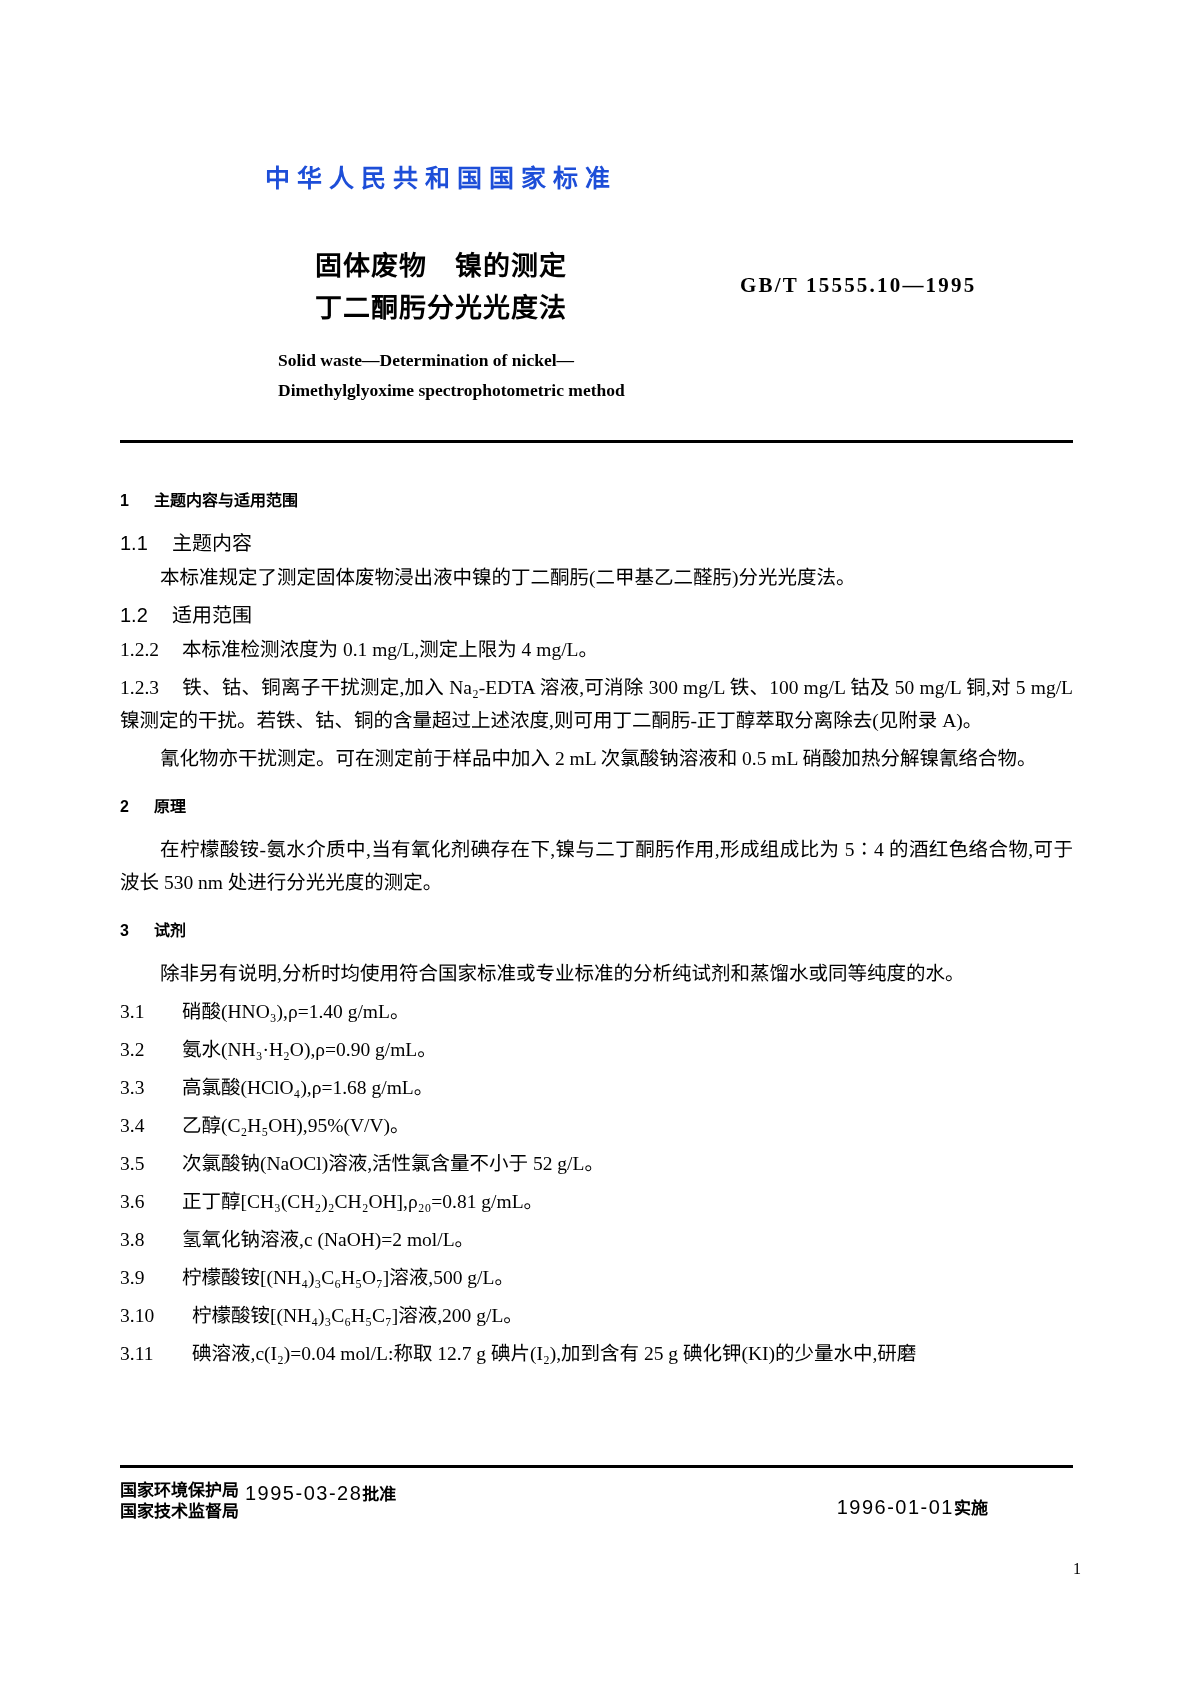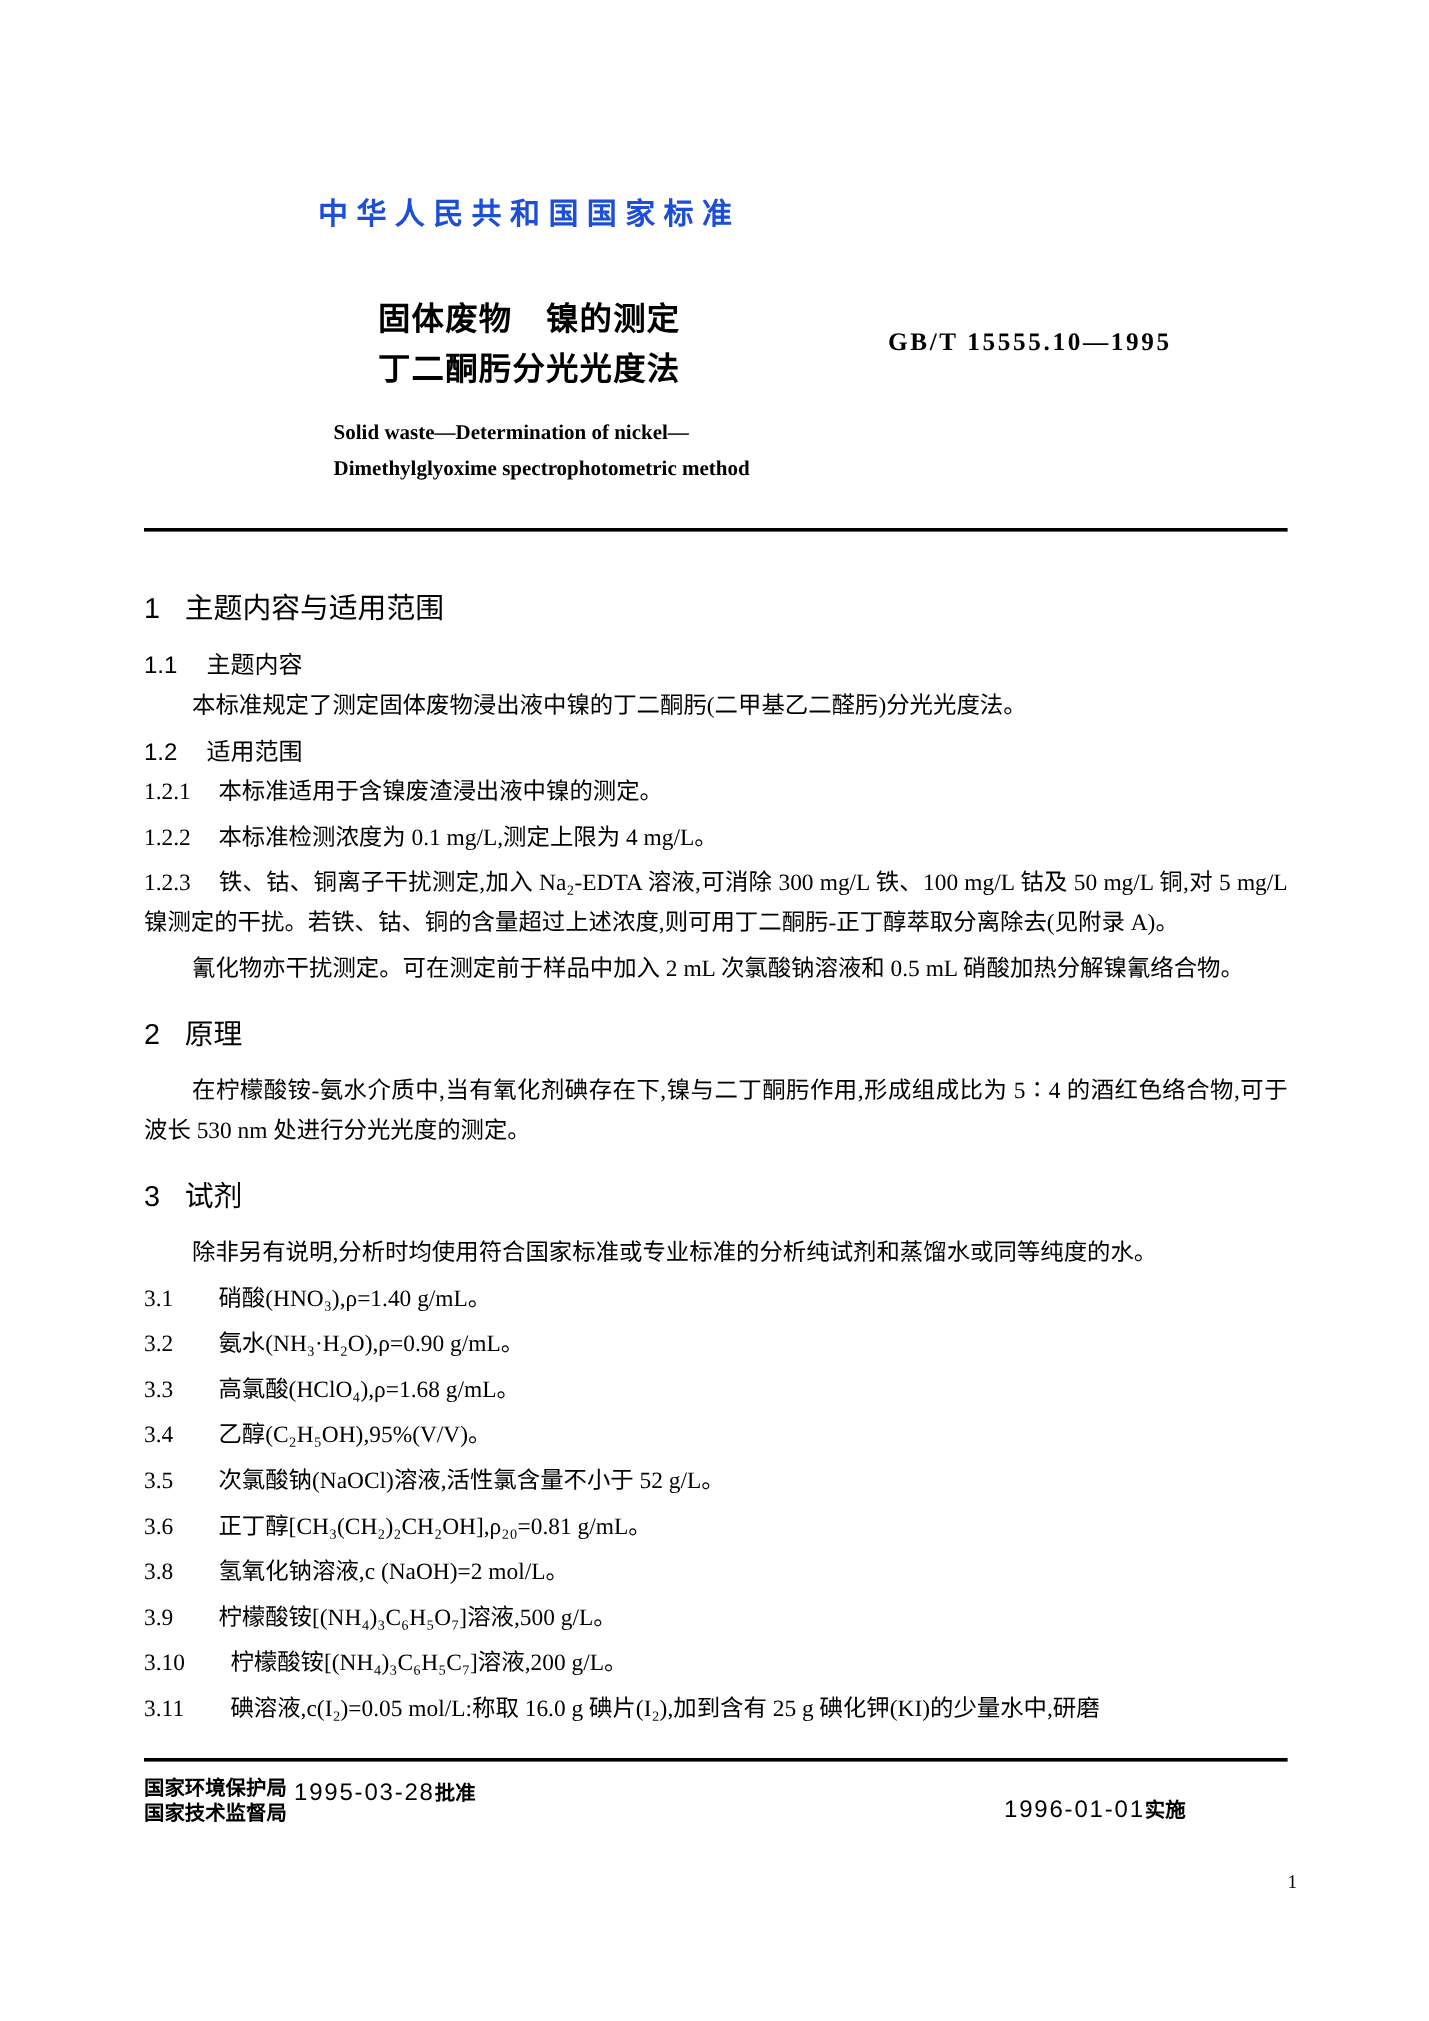--- a/index.html
+++ b/index.html
@@ -98,22 +98,22 @@
   
   .body {
     position: absolute;
     left: 120px;
     top: 487px;
     width: 953px;
     font-size: 19.5px;
   }
   .h2 {
     font-family: "Liberation Sans", "DejaVu Sans", sans-serif;
-    font-weight: normal;
-    font-size: 24px;
+    font-weight: bold;
+    font-size: 16px;
     margin: 0 0 16px 0;
     white-space: nowrap;
   }
   .h2 .num { display: inline-block; min-width: 34px; }
   .h3 {
     font-family: "Liberation Sans", "DejaVu Sans", sans-serif;
     font-weight: normal;
     font-size: 20px;
     margin: 0 0 5px 0;
     white-space: nowrap;
@@ -217,23 +217,20 @@
     <div class="h3">
       <span class="num">1.1</span><span>主题内容</span>
     </div>
     <div class="para indent">本标准规定了测定固体废物浸出液中镍的丁二酮肟(二甲基乙二醛肟)分光光度法。</div>
 
     <div class="h3">
       <span class="num">1.2</span><span>适用范围</span>
     </div>
 
     <div class="item">
-      <span class="num">1.2.1</span><span>本标准适用于含镍废渣浸出液中镍的测定。</span>
-    </div>
-    <div class="item">
       <span class="num">1.2.2</span><span>本标准检测浓度为 0.1 mg/L,测定上限为 4 mg/L。</span>
     </div>
     <div class="item">
       <span class="num">1.2.3</span><span>铁、钴、铜离子干扰测定,加入 Na₂-EDTA 溶液,可消除 300 mg/L 铁、100 mg/L 钴及 50 mg/L 铜,对 5 mg/L 镍测定的干扰。若铁、钴、铜的含量超过上述浓度,则可用丁二酮肟-正丁醇萃取分离除去(见附录 A)。</span>
     </div>
     <div class="para indent sp-after">氰化物亦干扰测定。可在测定前于样品中加入 2 mL 次氯酸钠溶液和 0.5 mL 硝酸加热分解镍氰络合物。</div>
 
     <div class="h2 sp-before">
       <span class="num">2</span><span>原理</span>
     </div>
@@ -265,21 +262,21 @@
     <div class="item">
       <span class="num">3.8</span><span>氢氧化钠溶液,c (NaOH)=2 mol/L。</span>
     </div>
     <div class="item">
       <span class="num">3.9</span><span>柠檬酸铵[(NH₄)₃C₆H₅O₇]溶液,500 g/L。</span>
     </div>
     <div class="item">
       <span class="num wide">3.10</span><span>柠檬酸铵[(NH₄)₃C₆H₅C₇]溶液,200 g/L。</span>
     </div>
     <div class="item">
-      <span class="num wide">3.11</span><span>碘溶液,c(I₂)=0.05 mol/L:称取 16.0 g 碘片(I₂),加到含有 25 g 碘化钾(KI)的少量水中,研磨</span>
+      <span class="num wide">3.11</span><span>碘溶液,c(I₂)=0.04 mol/L:称取 12.7 g 碘片(I₂),加到含有 25 g 碘化钾(KI)的少量水中,研磨</span>
     </div>
 
   </div>
 
   <div class="rule-bottom"></div>
 
   <div class="footer">
     <div class="foot-left">
       <div class="issuers">
         <div>国家环境保护局</div>

